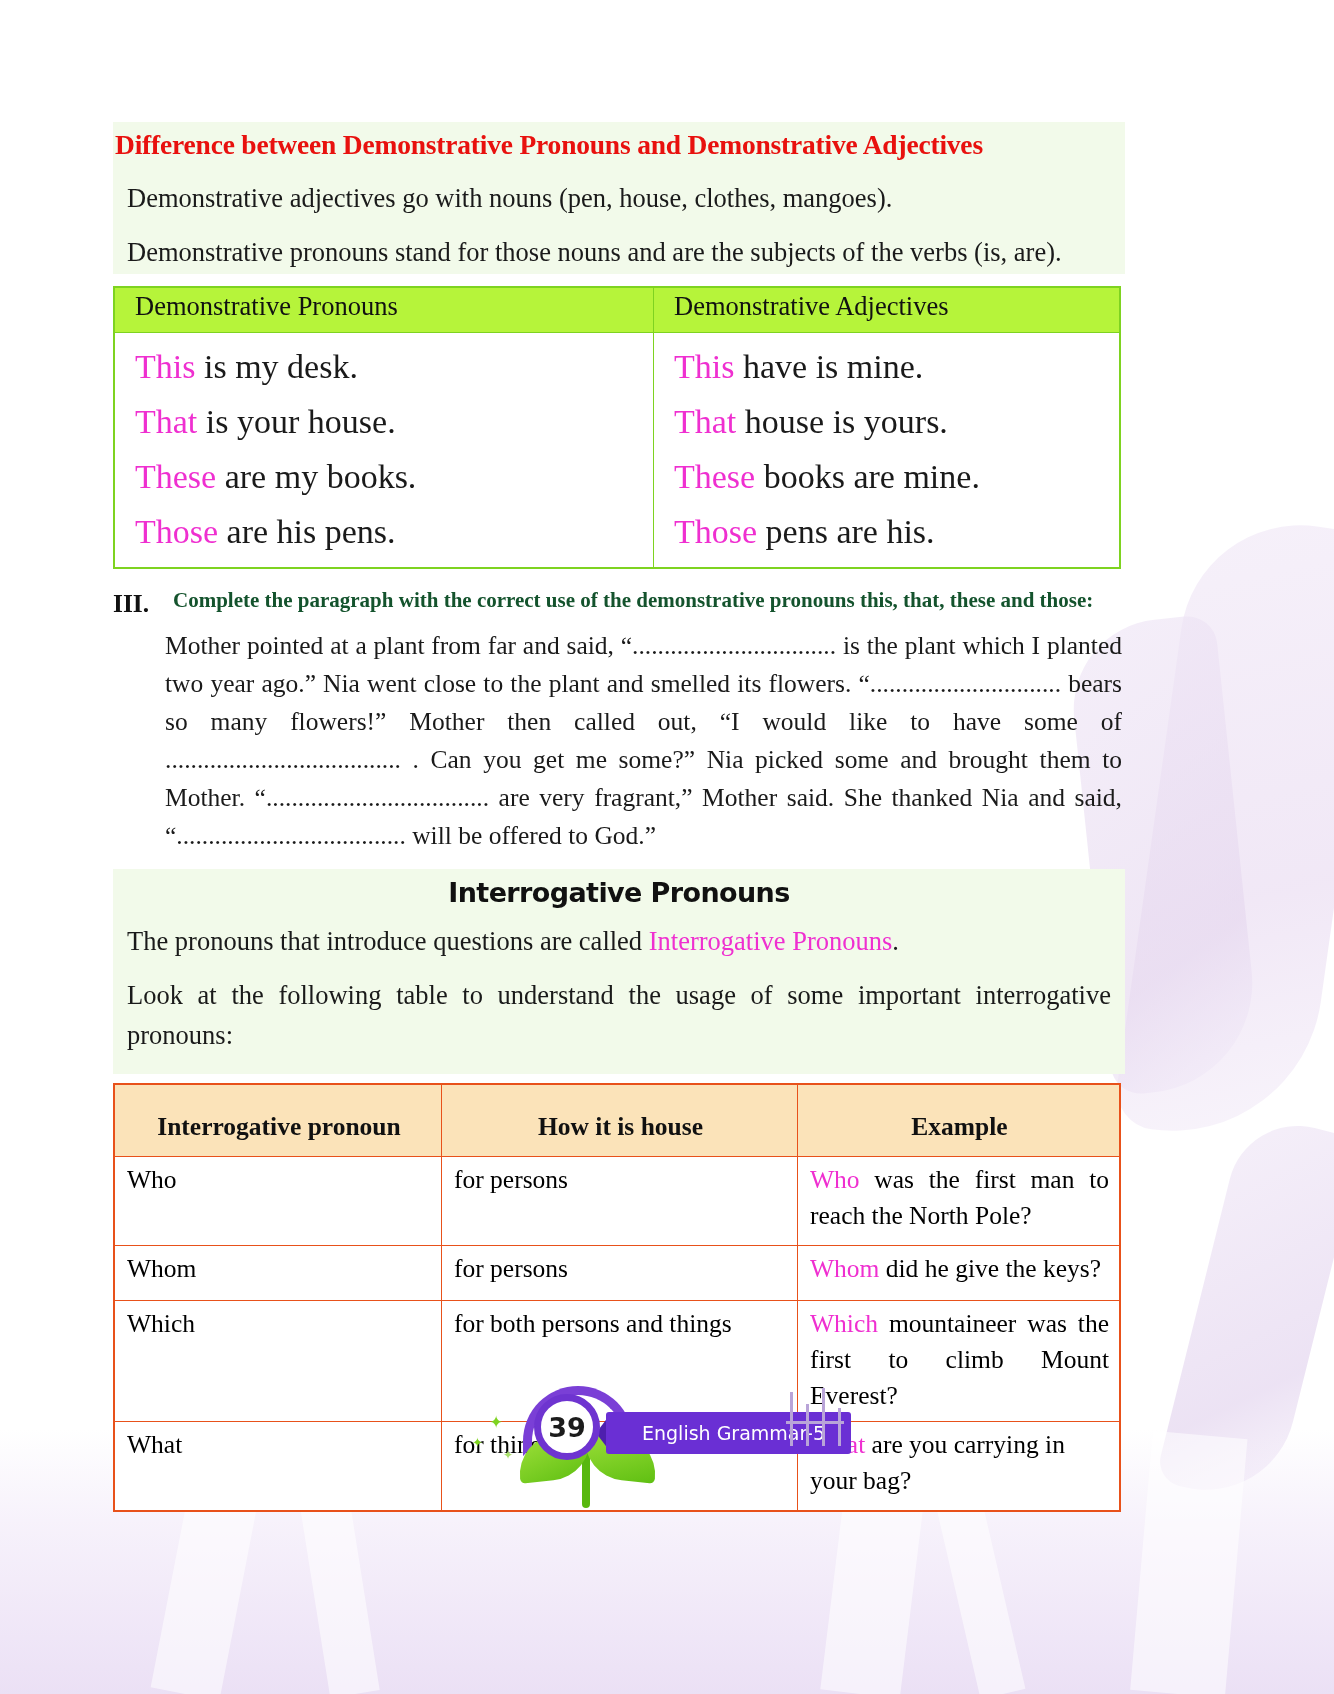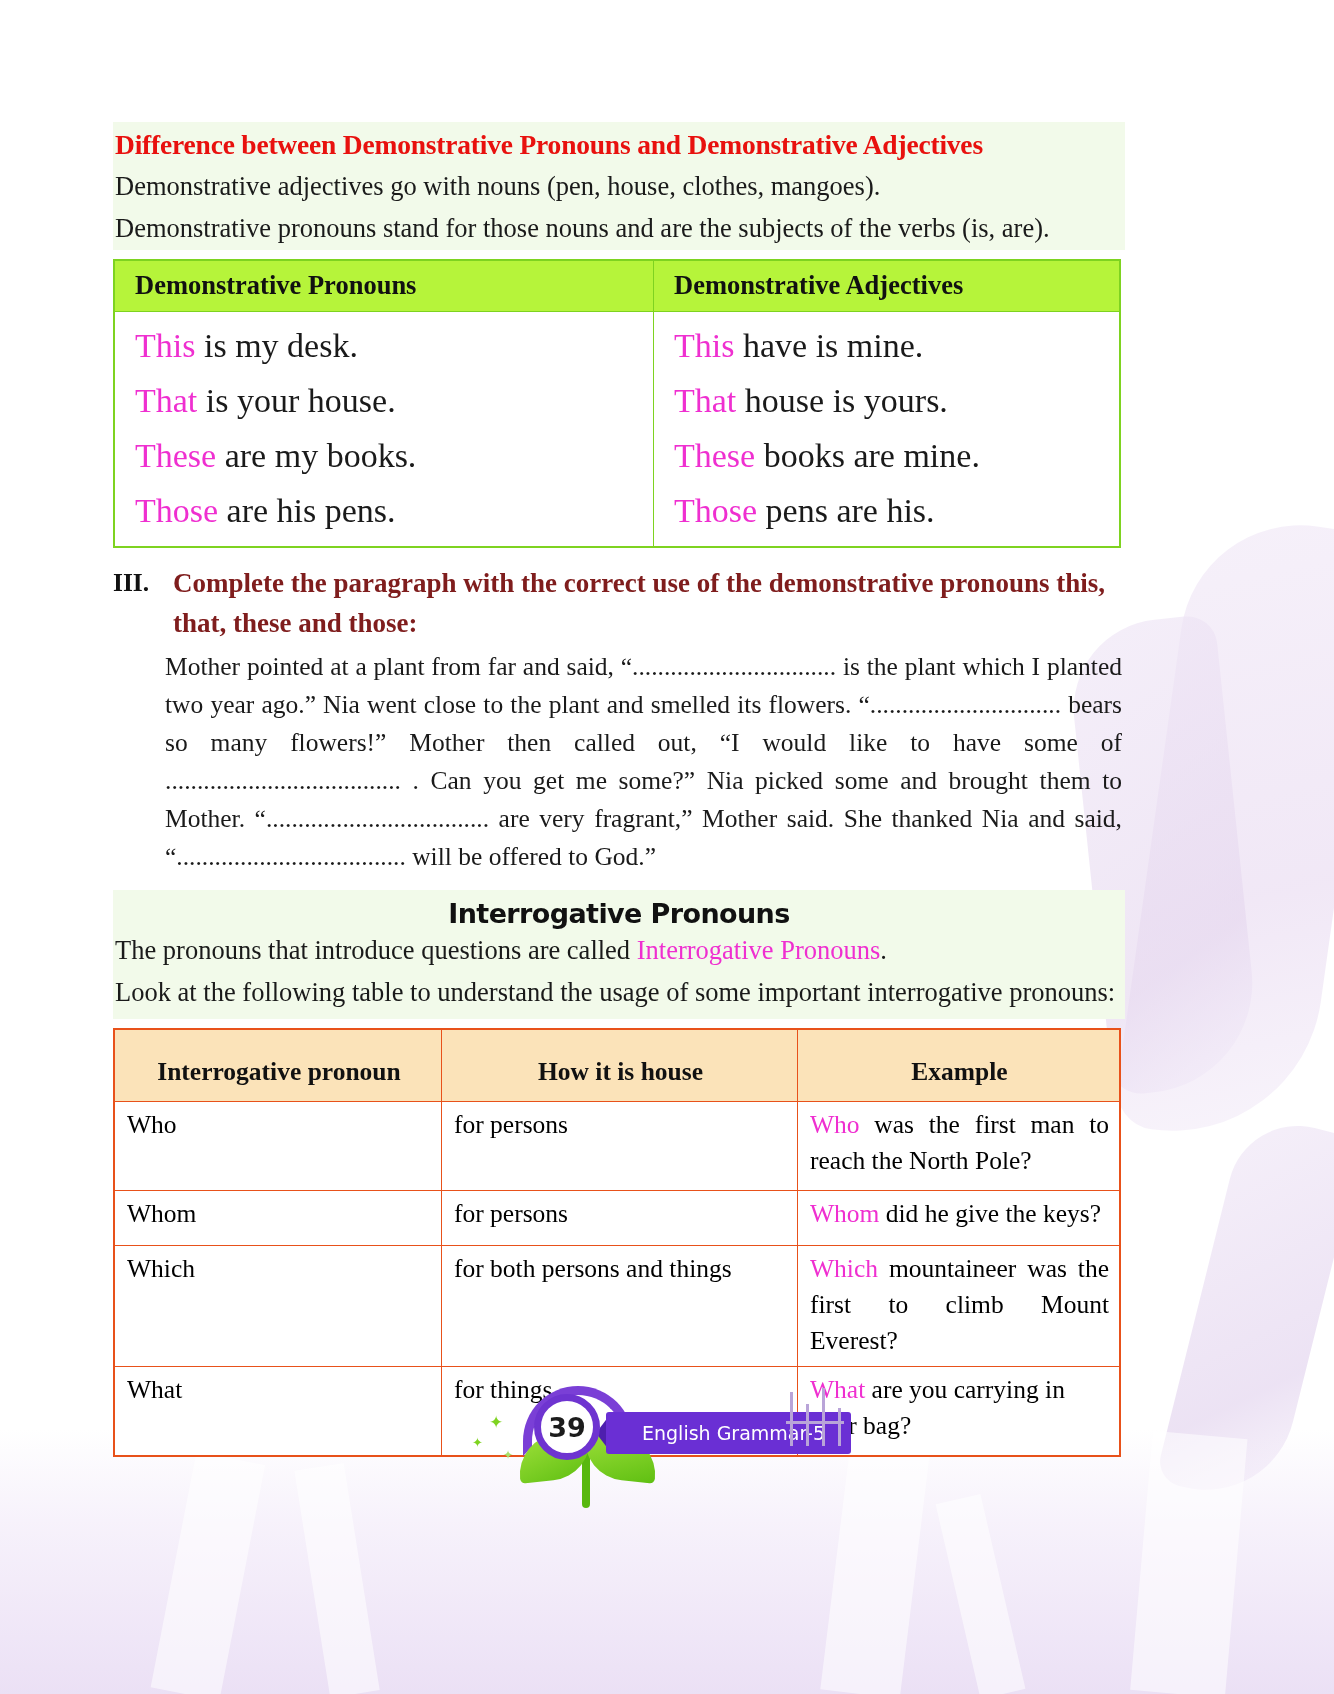--- a/index.html
+++ b/index.html
@@ -93,21 +93,21 @@
     color: #e8110e;
     margin: 0;
     letter-spacing: -0.2px;
     line-height: 1.35;
     padding: 4px 0 2px 2px;
   }
 
   p.body-line {
     font-size: 26.5px;
     line-height: 1.52;
-    margin: 0;
+    margin: 12px;
     color: #1a1a1a;
     padding: 1px 2px 1px 2px;
     text-align: justify;
     text-align-last: left;
   }
   p.body-line.nojust { text-align: left; }
 
   
   table.tbl {
     border-collapse: collapse;
@@ -119,24 +119,24 @@
   table.green-tbl { border: 2px solid #7ed320; }
   table.green-tbl th,
   table.green-tbl td {
     border: 1px solid #7ed320;
     padding: 6px 14px 8px 20px;
     font-size: 34px;
     vertical-align: top;
   }
   table.green-tbl th {
     background: #b6f43a;
-    font-weight: bold;
+    font-weight: normal;
     font-size: 26.5px;
     text-align: left;
-    padding-top: 9px;
+    padding-top: 3px;
     padding-bottom: 10px;
     color:#111;
   }
   table.green-tbl td { line-height: 1.62; color:#1a1a1a; }
   .mag { color: #ef2fd0; }
 
   
   .exercise {
     margin-top: 16px;
     display: flex;
@@ -144,23 +144,23 @@
   }
   .ex-num {
     width: 52px;
     flex: none;
     font-size: 25.5px;
     font-weight: bold;
     color: #111;
     line-height: 1.48;
   }
   .ex-text {
-    font-size: 27px;
-    font-weight: bold;
-    color: #7f1d1d;
+    font-size: 21px;
+    font-weight: bold;
+    color: #14532d;
     line-height: 1.48;
     width: 958px;
   }
   .ex-para {
     margin-top: 4px;
     margin-left: 52px;
     width: 957px;
     font-size: 25.5px;
     line-height: 1.49;
     color: #1a1a1a;

